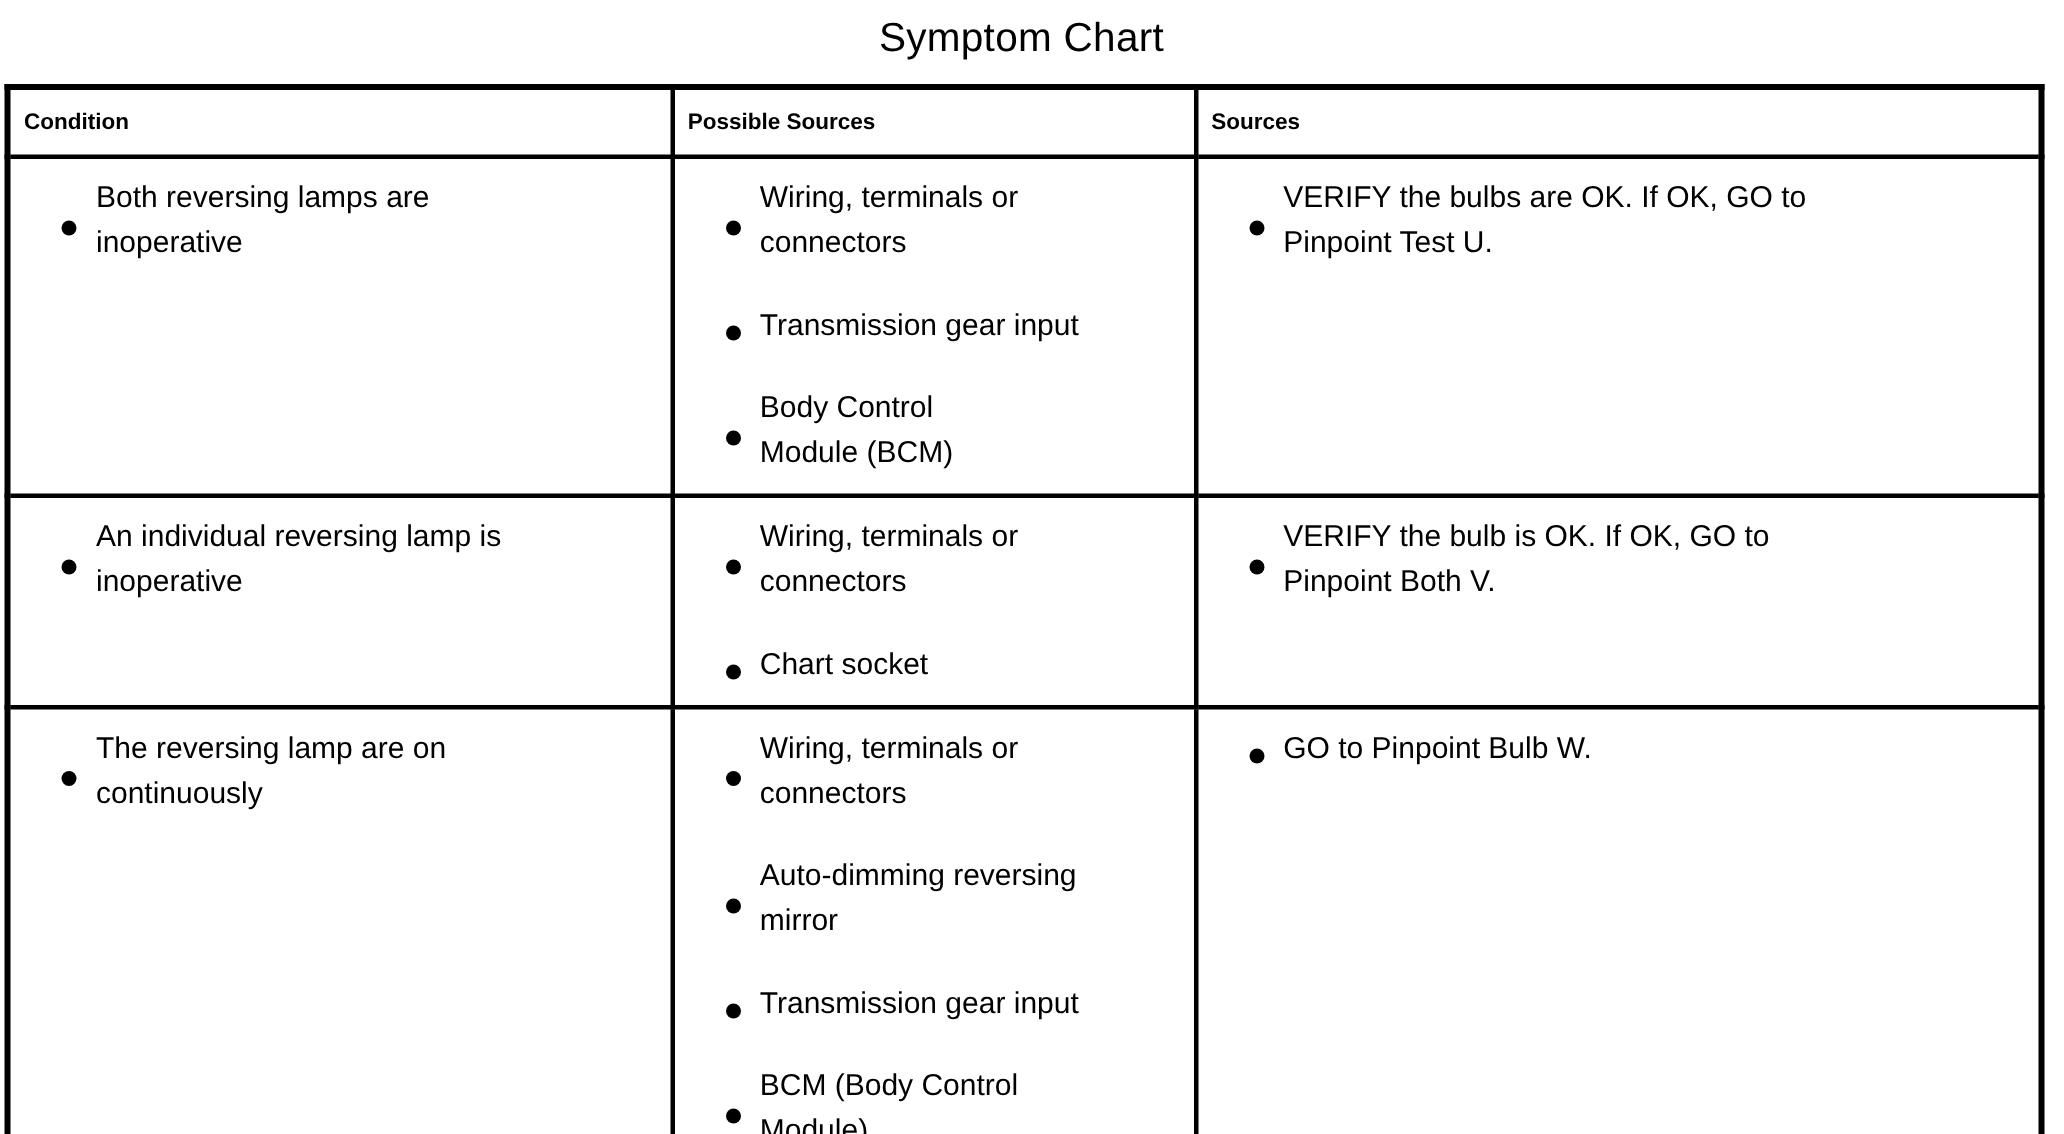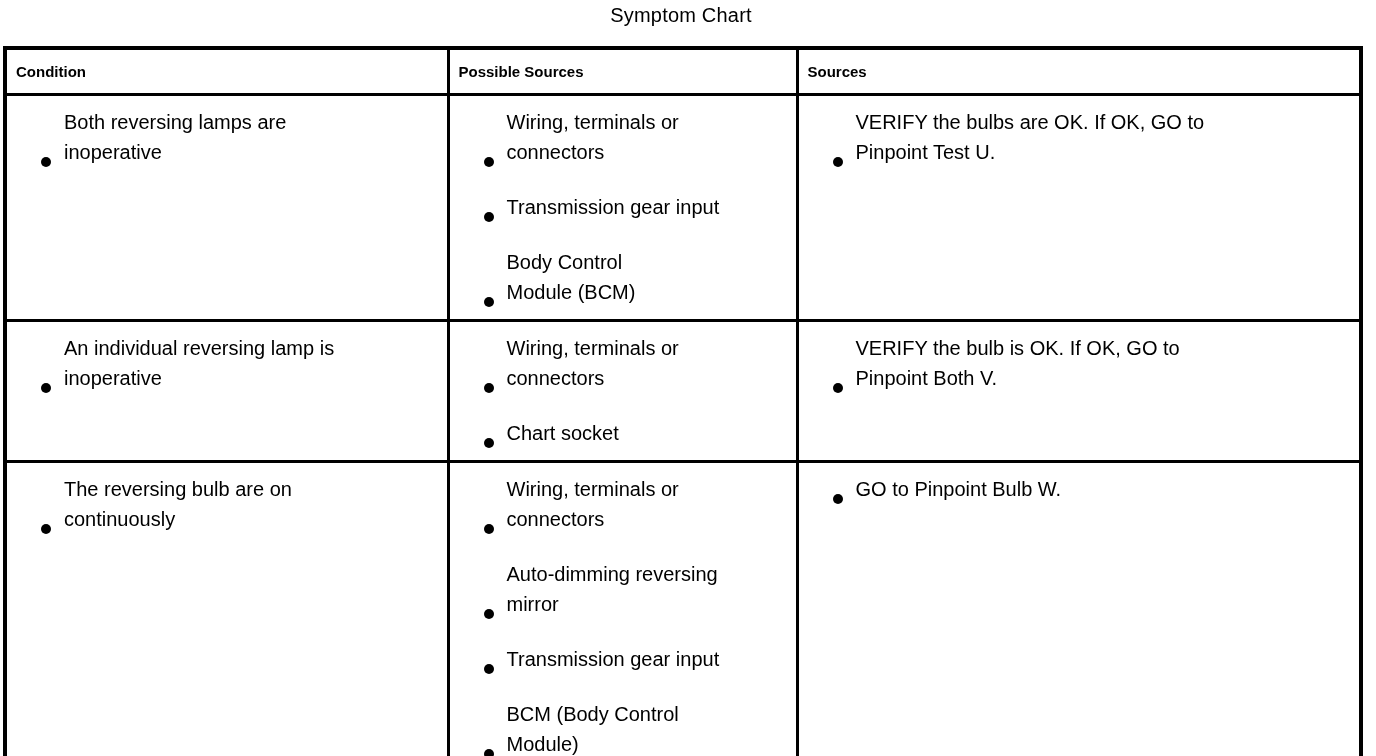--- a/index.html
+++ b/index.html
@@ -8,24 +8,24 @@
     background: #ffffff;
   }
   body {
     width: 1376px;
     height: 756px;
     font-family: "Liberation Sans", sans-serif;
     color: #000000;
     overflow: hidden;
   }
   .doc-title {
-    margin: 3px 0 0 3px;
+    margin: 13px 0 0 3px;
     width: 1356px;
     text-align: center;
-    font-size: 20px;
+    font-size: 27px;
     line-height: 24px;
     font-weight: normal;
     letter-spacing: 0.2px;
   }
   table.symptom-chart {
     border-collapse: collapse;
     table-layout: fixed;
     width: 1356px;
     margin: 19px 0 0 3px;
     border: 4px solid #000000;
@@ -46,21 +46,21 @@
   }
   tbody tr:nth-child(1) { height: 215px; }
   tbody tr:nth-child(2) { height: 126px; }
   tbody tr:nth-child(3) { height: 302px; }
   td {
     vertical-align: top;
     padding: 11px 8px 12px 34px;
   }
   .item {
     display: flex;
-    align-items: flex-end;
+    align-items: center;
     margin: 0 0 25px 0;
   }
   .item:last-child { margin-bottom: 0; }
   .bullet {
     flex: none;
     width: 10px;
     height: 10px;
     border-radius: 50%;
     background: #000000;
     margin-top: 10px;
@@ -147,21 +147,21 @@
             <span class="bullet"></span>
             <span class="item-text">VERIFY the bulb is OK. If OK, GO to
 Pinpoint Both V.</span>
           </div>
         </td>
       </tr>
       <tr>
         <td>
           <div class="item">
             <span class="bullet"></span>
-            <span class="item-text">The reversing bulb are on
+            <span class="item-text">The reversing lamp are on
 continuously</span>
           </div>
         </td>
         <td>
           <div class="item">
             <span class="bullet"></span>
             <span class="item-text">Wiring, terminals or
 connectors</span>
           </div>
           <div class="item">

